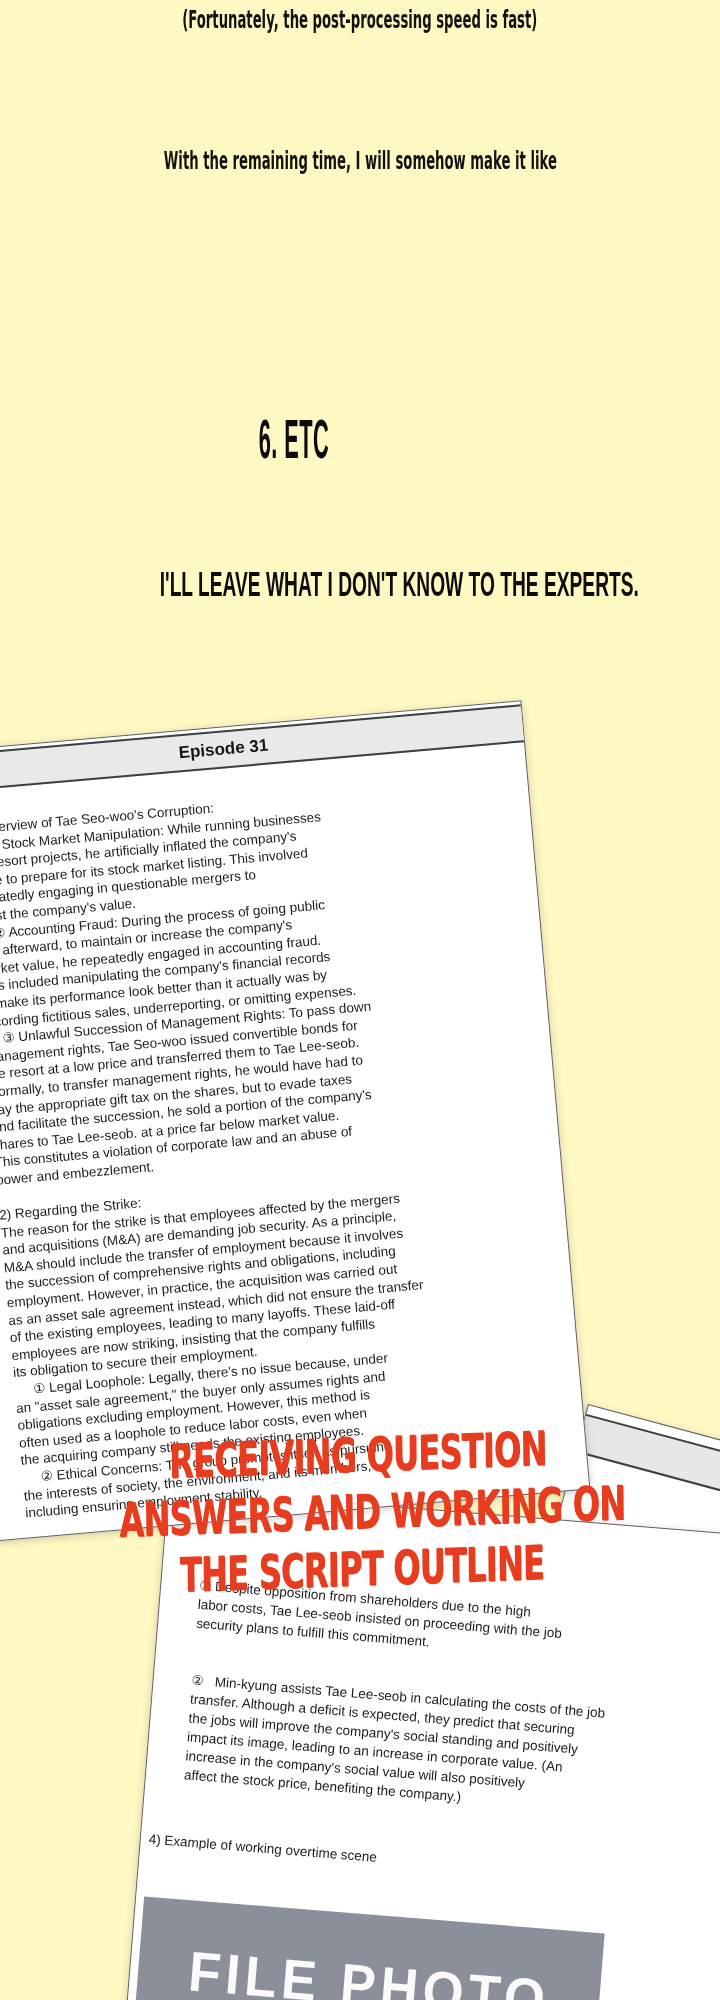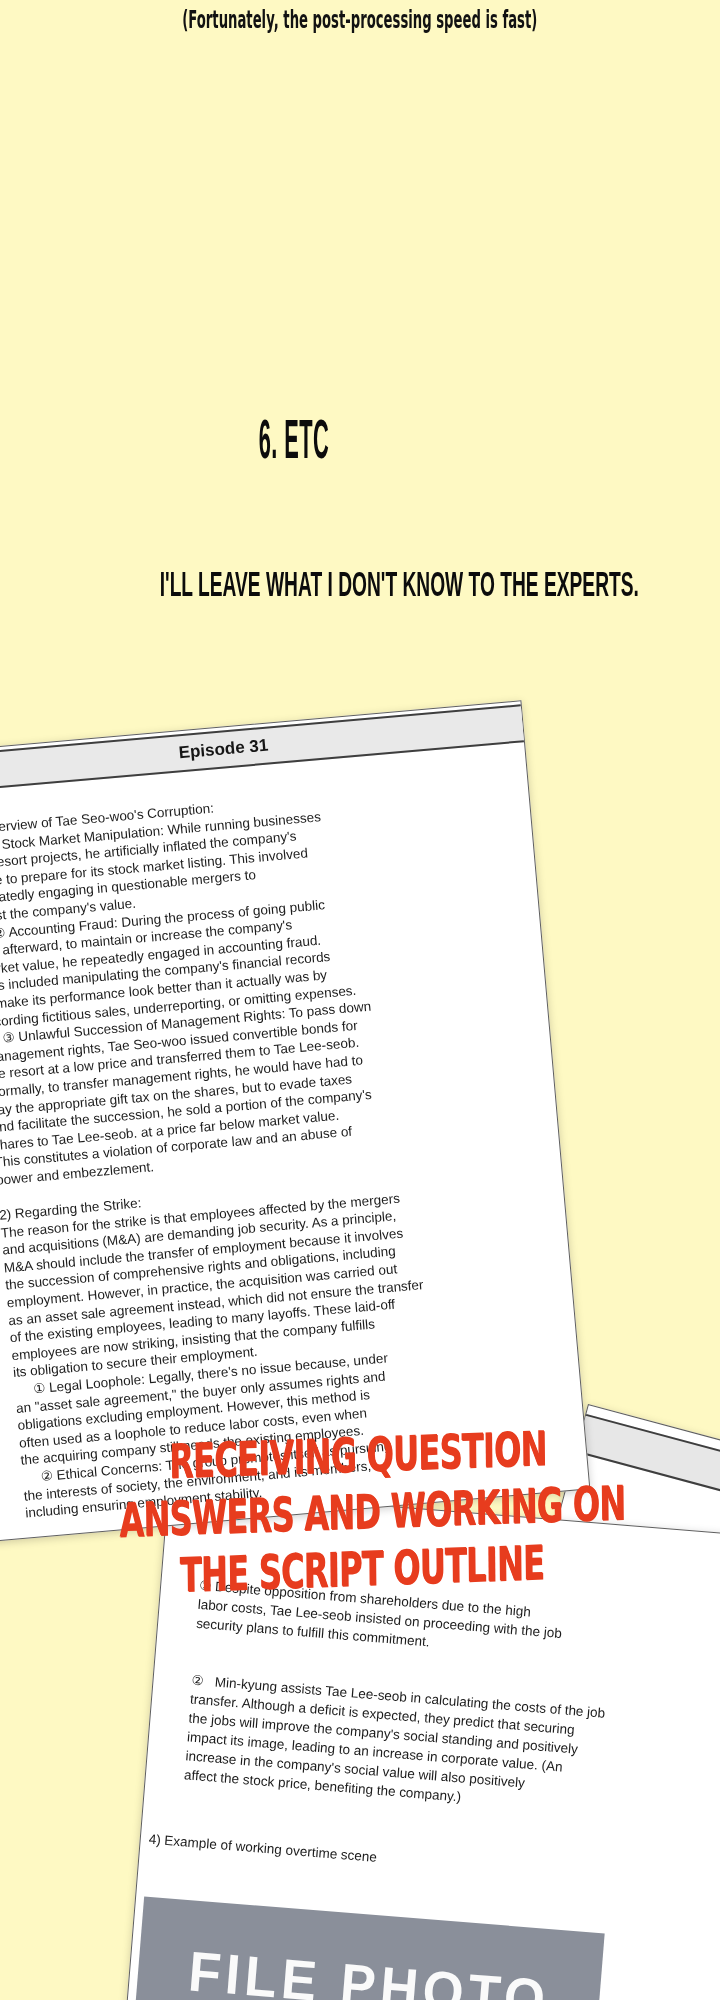--- a/index.html
+++ b/index.html
@@ -58,20 +58,21 @@
 </head>
 <body>
 
 <div class="canvas">
 
   <div class="hand hand-top">
     <span class="hl">(Fortunately, the post-processing speed is fast)</span>
   </div>
 
   <div class="hand hand-para">
+    <div><span class="hl">With the remaining time, I will somehow make it like</span></div>
   </div>
 
   <div class="etc-heading">
     <span class="hx">6. ETC</span>
   </div>
   <div class="experts-heading">
     <span class="hx">I'LL LEAVE WHAT I DON'T KNOW TO THE EXPERTS.</span>
   </div>
 
   <div class="sheet sheet3">

